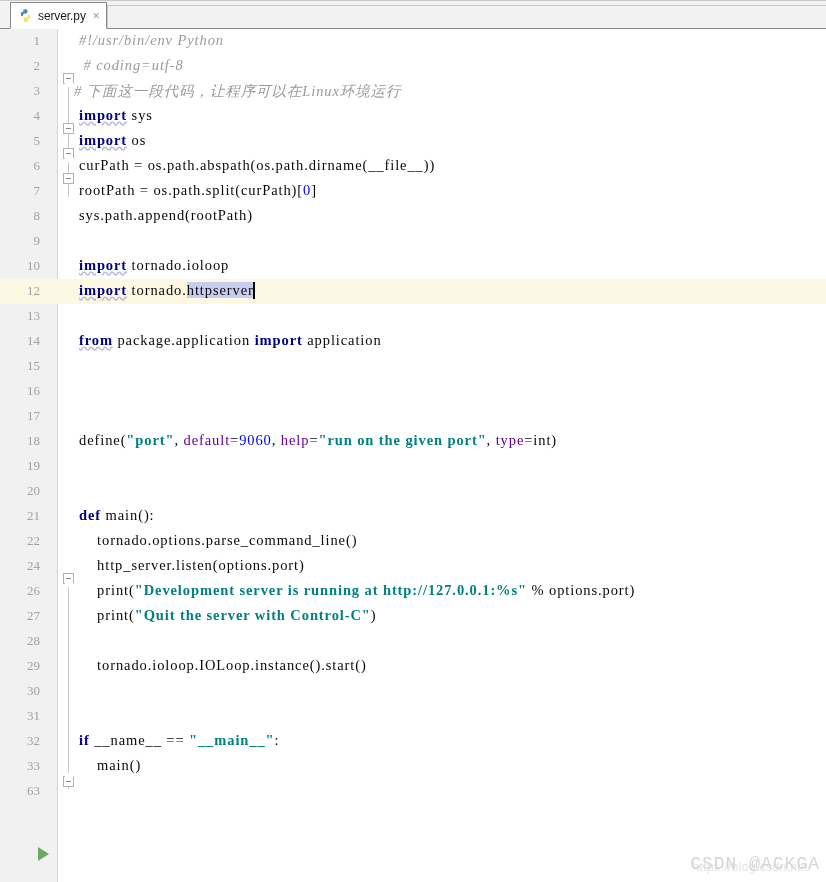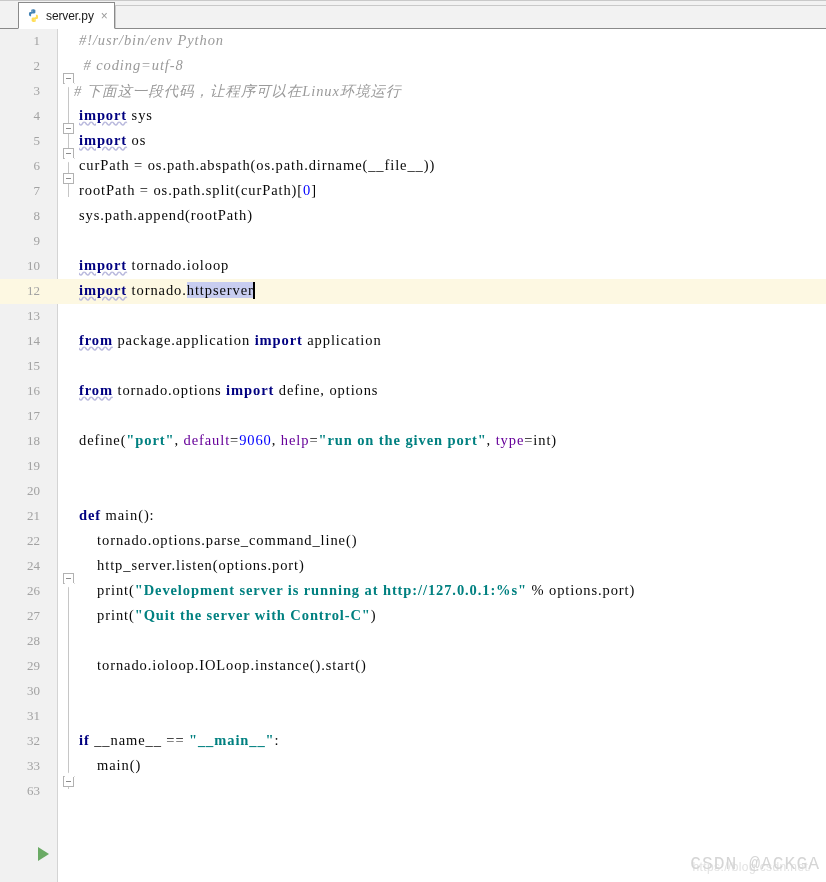--- a/index.html
+++ b/index.html
@@ -17,21 +17,21 @@
 
   
   .tabbar {
     height: 29px;
     background: #f2f2f2;
     border-bottom: 1px solid #8a8a8a;
     border-top: 1px solid #c9c9c9;
     box-sizing: border-box;
     display: flex;
     align-items: flex-end;
-    padding-left: 18px;
+    padding-left: 10px;
     position: relative;
   }
   .tab {
     height: 27px;
     box-sizing: border-box;
     background: #ffffff;
     border: 1px solid #8a8a8a;
     border-bottom: 1px solid #ffffff;
     display: flex;
     align-items: center;
@@ -296,21 +296,21 @@
 
 
     <div class="line current"><span class="ln">12</span><span class="code"><span class="kw-u">import</span><span class="plain"> tornado.</span><span class="sel">httpserver</span><span class="caret"></span></span></div>
 
     <div class="line"><span class="ln">13</span><span class="code"></span></div>
 
     <div class="line"><span class="ln">14</span><span class="code"><span class="kw-u">from</span><span class="plain"> package.application </span><span class="kw">import</span><span class="plain"> application</span></span></div>
 
     <div class="line"><span class="ln">15</span><span class="code"></span></div>
 
-    <div class="line"><span class="ln">16</span><span class="code"><span class="kw-u">from</span><span class="plain"> tornado.options </span><span class="kw">import</span><span class="plain"> define, options</span></span></div>
+    <div class="line"><span class="ln">16</span></div>
 
     <div class="line"><span class="ln">17</span><span class="code"></span></div>
 
     <div class="line"><span class="ln">18</span><span class="code"><span class="plain">define(</span><span class="str">"port"</span><span class="plain">, </span><span class="kwarg">default</span><span class="plain">=</span><span class="num">9060</span><span class="plain">, </span><span class="kwarg">help</span><span class="plain">=</span><span class="str">"run on the given port"</span><span class="plain">, </span><span class="kwarg">type</span><span class="plain">=int)</span></span></div>
 
     <div class="line"><span class="ln">19</span><span class="code"></span></div>
 
     <div class="line"><span class="ln">20</span><span class="code"></span></div>
 
     <div class="line"><span class="ln">21</span><span class="code"><span class="kw">def</span><span class="plain"> main():</span></span></div>

